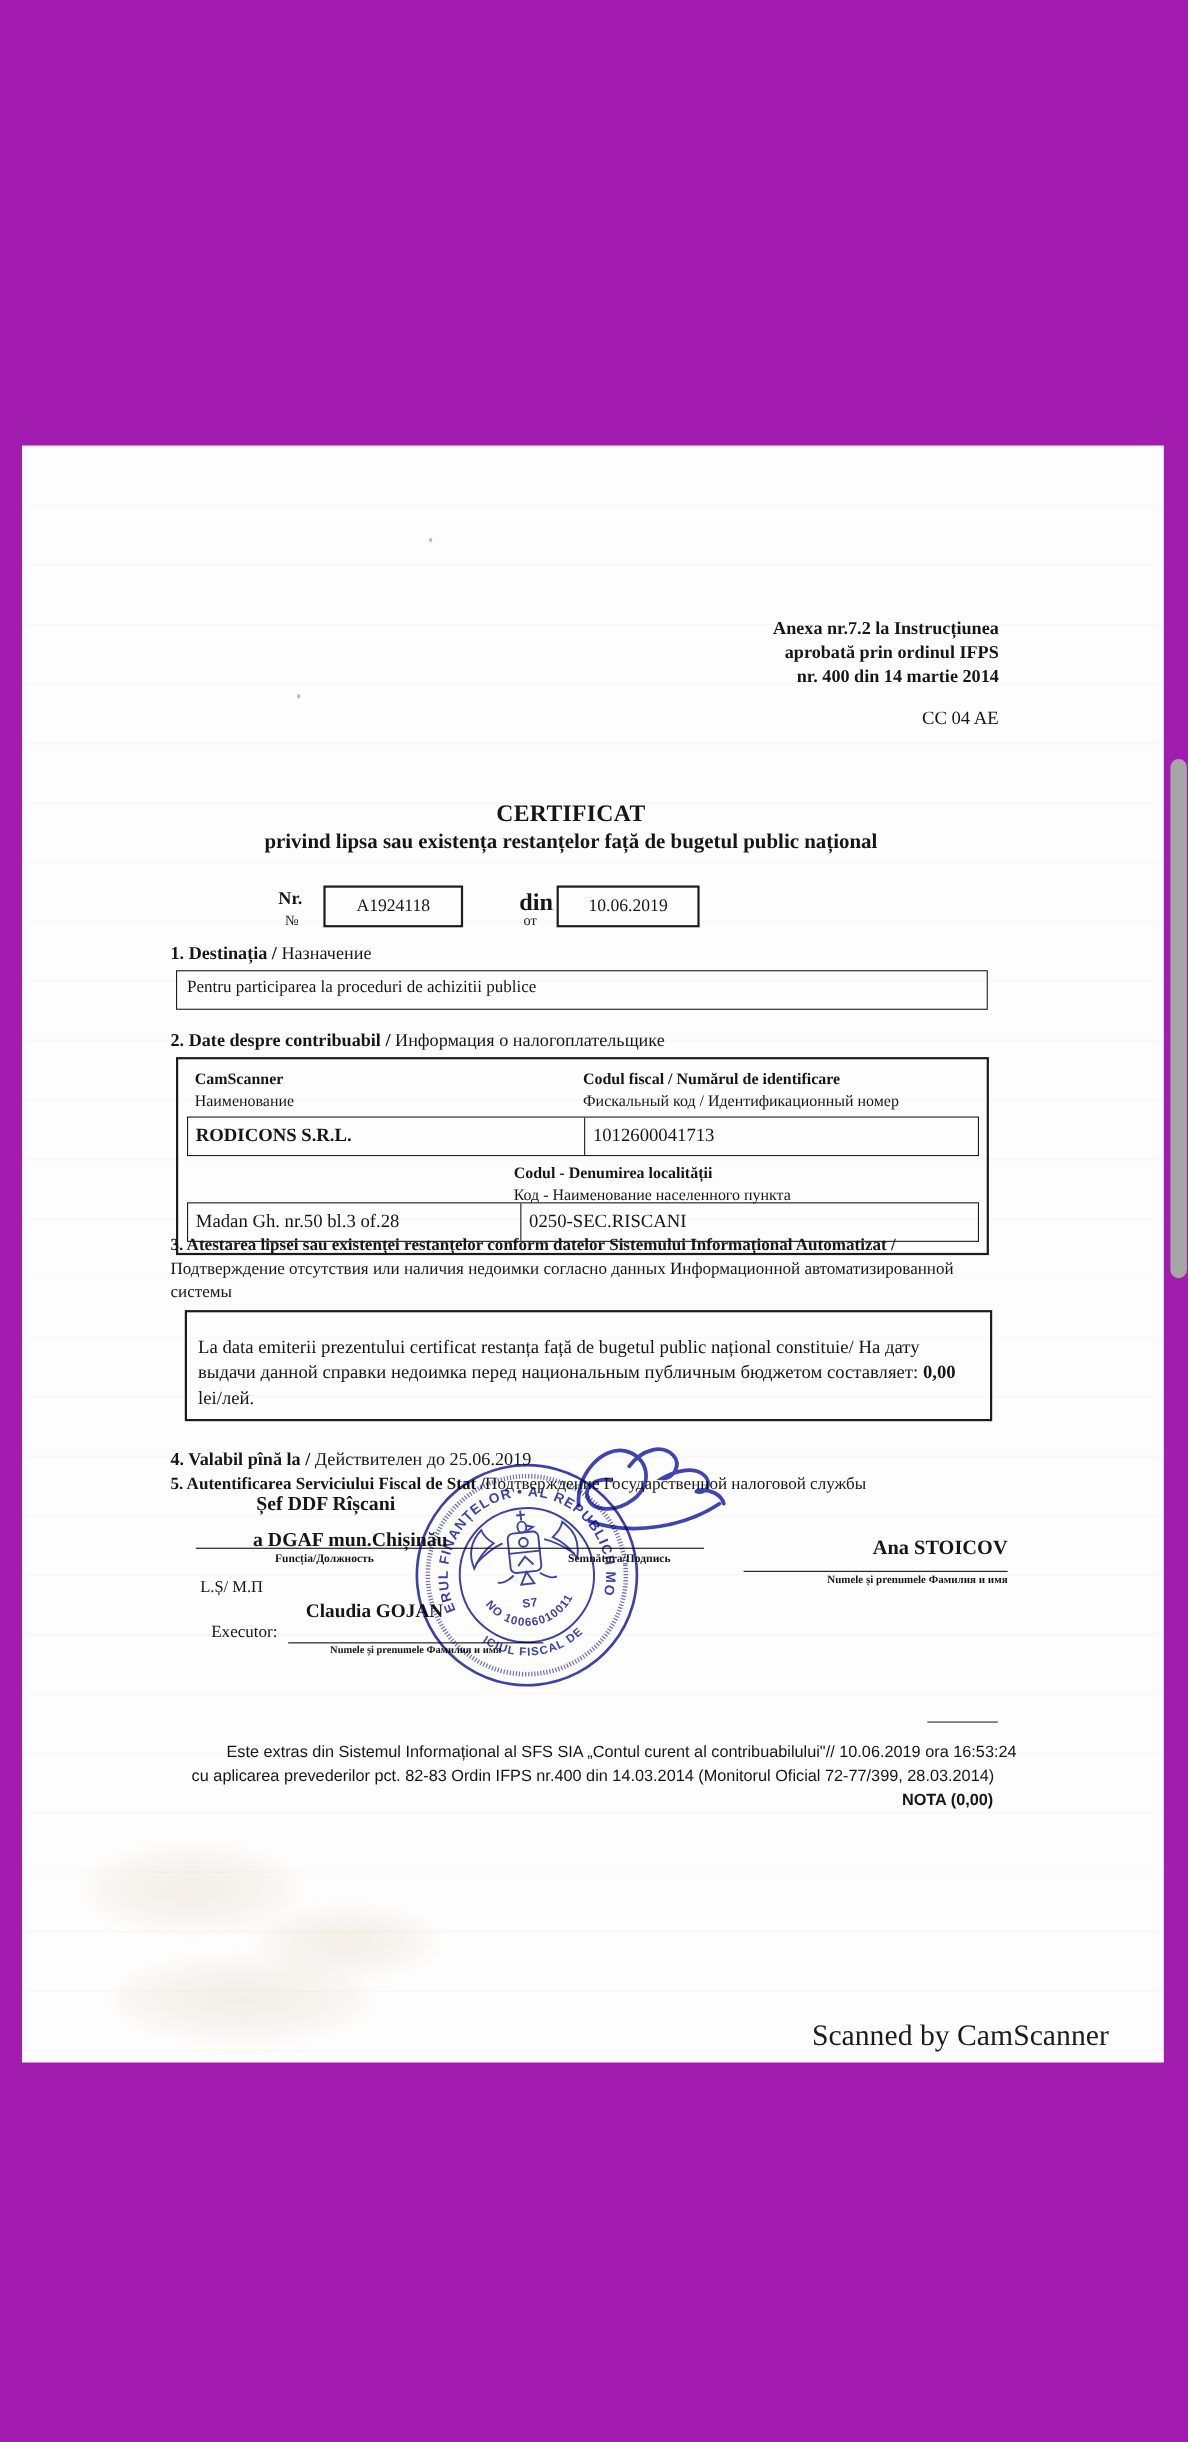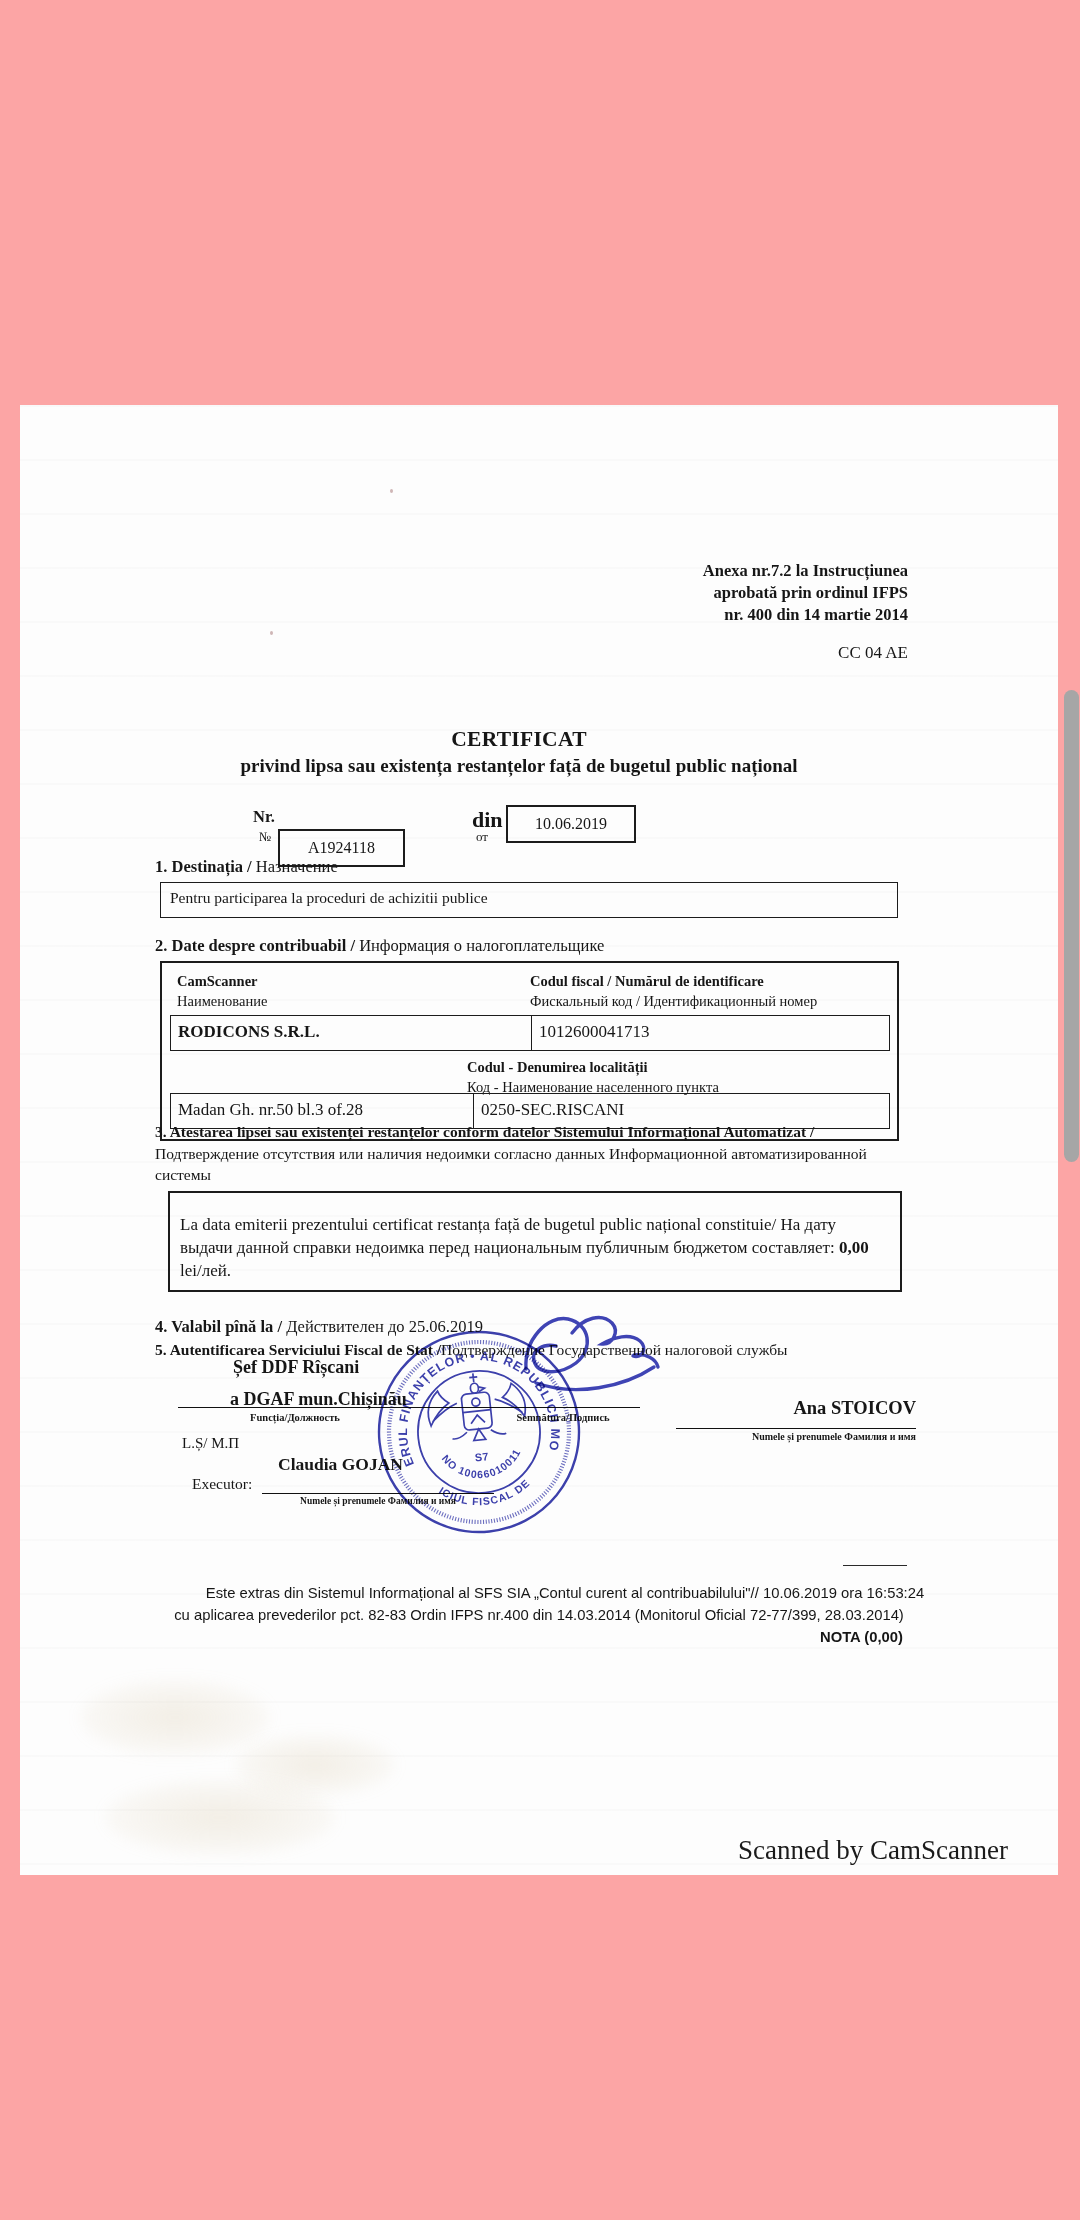--- a/index.html
+++ b/index.html
@@ -1,30 +1,30 @@
 <!DOCTYPE html>
 <html><head>
 <meta charset="utf-8">
 <style>
   html,body{margin:0;padding:0;background:#000;}
-  .screen{position:relative;width:1080px;height:2220px;background:#fca5a5;overflow:hidden;
+  .screen{position:relative;width:1080px;height:2220px;background:#a21caf;overflow:hidden;
           font-family:"Liberation Serif","DejaVu Serif",serif;color:#161616;}
   .document{position:absolute;left:20px;top:405px;width:1038px;height:1470px;background:#fdfdfd;}
   .document::before{content:"";position:absolute;inset:0;pointer-events:none;
       background:repeating-linear-gradient(180deg,rgba(0,0,0,0.015) 0 2px,transparent 2px 54px);}
   .abs{position:absolute;}
   .b{font-weight:bold;}
   .annex{top:155px;right:150px;text-align:right;font-weight:bold;font-size:16.5px;line-height:22px;}
   .cc{top:238px;right:150px;font-size:17px;}
   .title{top:322px;left:0;right:40px;text-align:center;font-weight:bold;font-size:21.5px;letter-spacing:.3px;}
   .subtitle{top:350px;left:0;right:40px;text-align:center;font-weight:bold;font-size:19px;}
   .nrlab{left:233px;top:402px;font-size:16.5px;font-weight:bold;}
   .nrlabru{left:239px;top:424px;font-size:13px;}
   .vbox{border:2px solid #1c1c1c;text-align:center;font-size:16px;}
-  .box1{left:258px;top:400px;width:123px;height:34px;line-height:34px;margin-top:24px;}
+  .box1{left:274px;top:400px;width:123px;height:34px;line-height:34px;}
   .dinlab{left:452px;top:402px;font-size:22px;font-weight:bold;}
   .dinlabru{left:456px;top:424px;font-size:13px;}
   .box2{left:486px;top:400px;width:126px;height:34px;line-height:34px;}
   .h{font-size:16.5px;}
   .s1h{left:135px;top:452px;}
   .s1box{left:140px;top:477px;width:738px;height:36px;border:1.5px solid #1c1c1c;
          font-size:15.5px;padding:6px 0 0 9px;box-sizing:border-box;}
   .s2h{left:135px;top:531px;}
   .table{left:140px;top:556px;width:735px;height:176px;border:2px solid #1c1c1c;}
   .lbl{font-size:14.5px;line-height:20px;}

